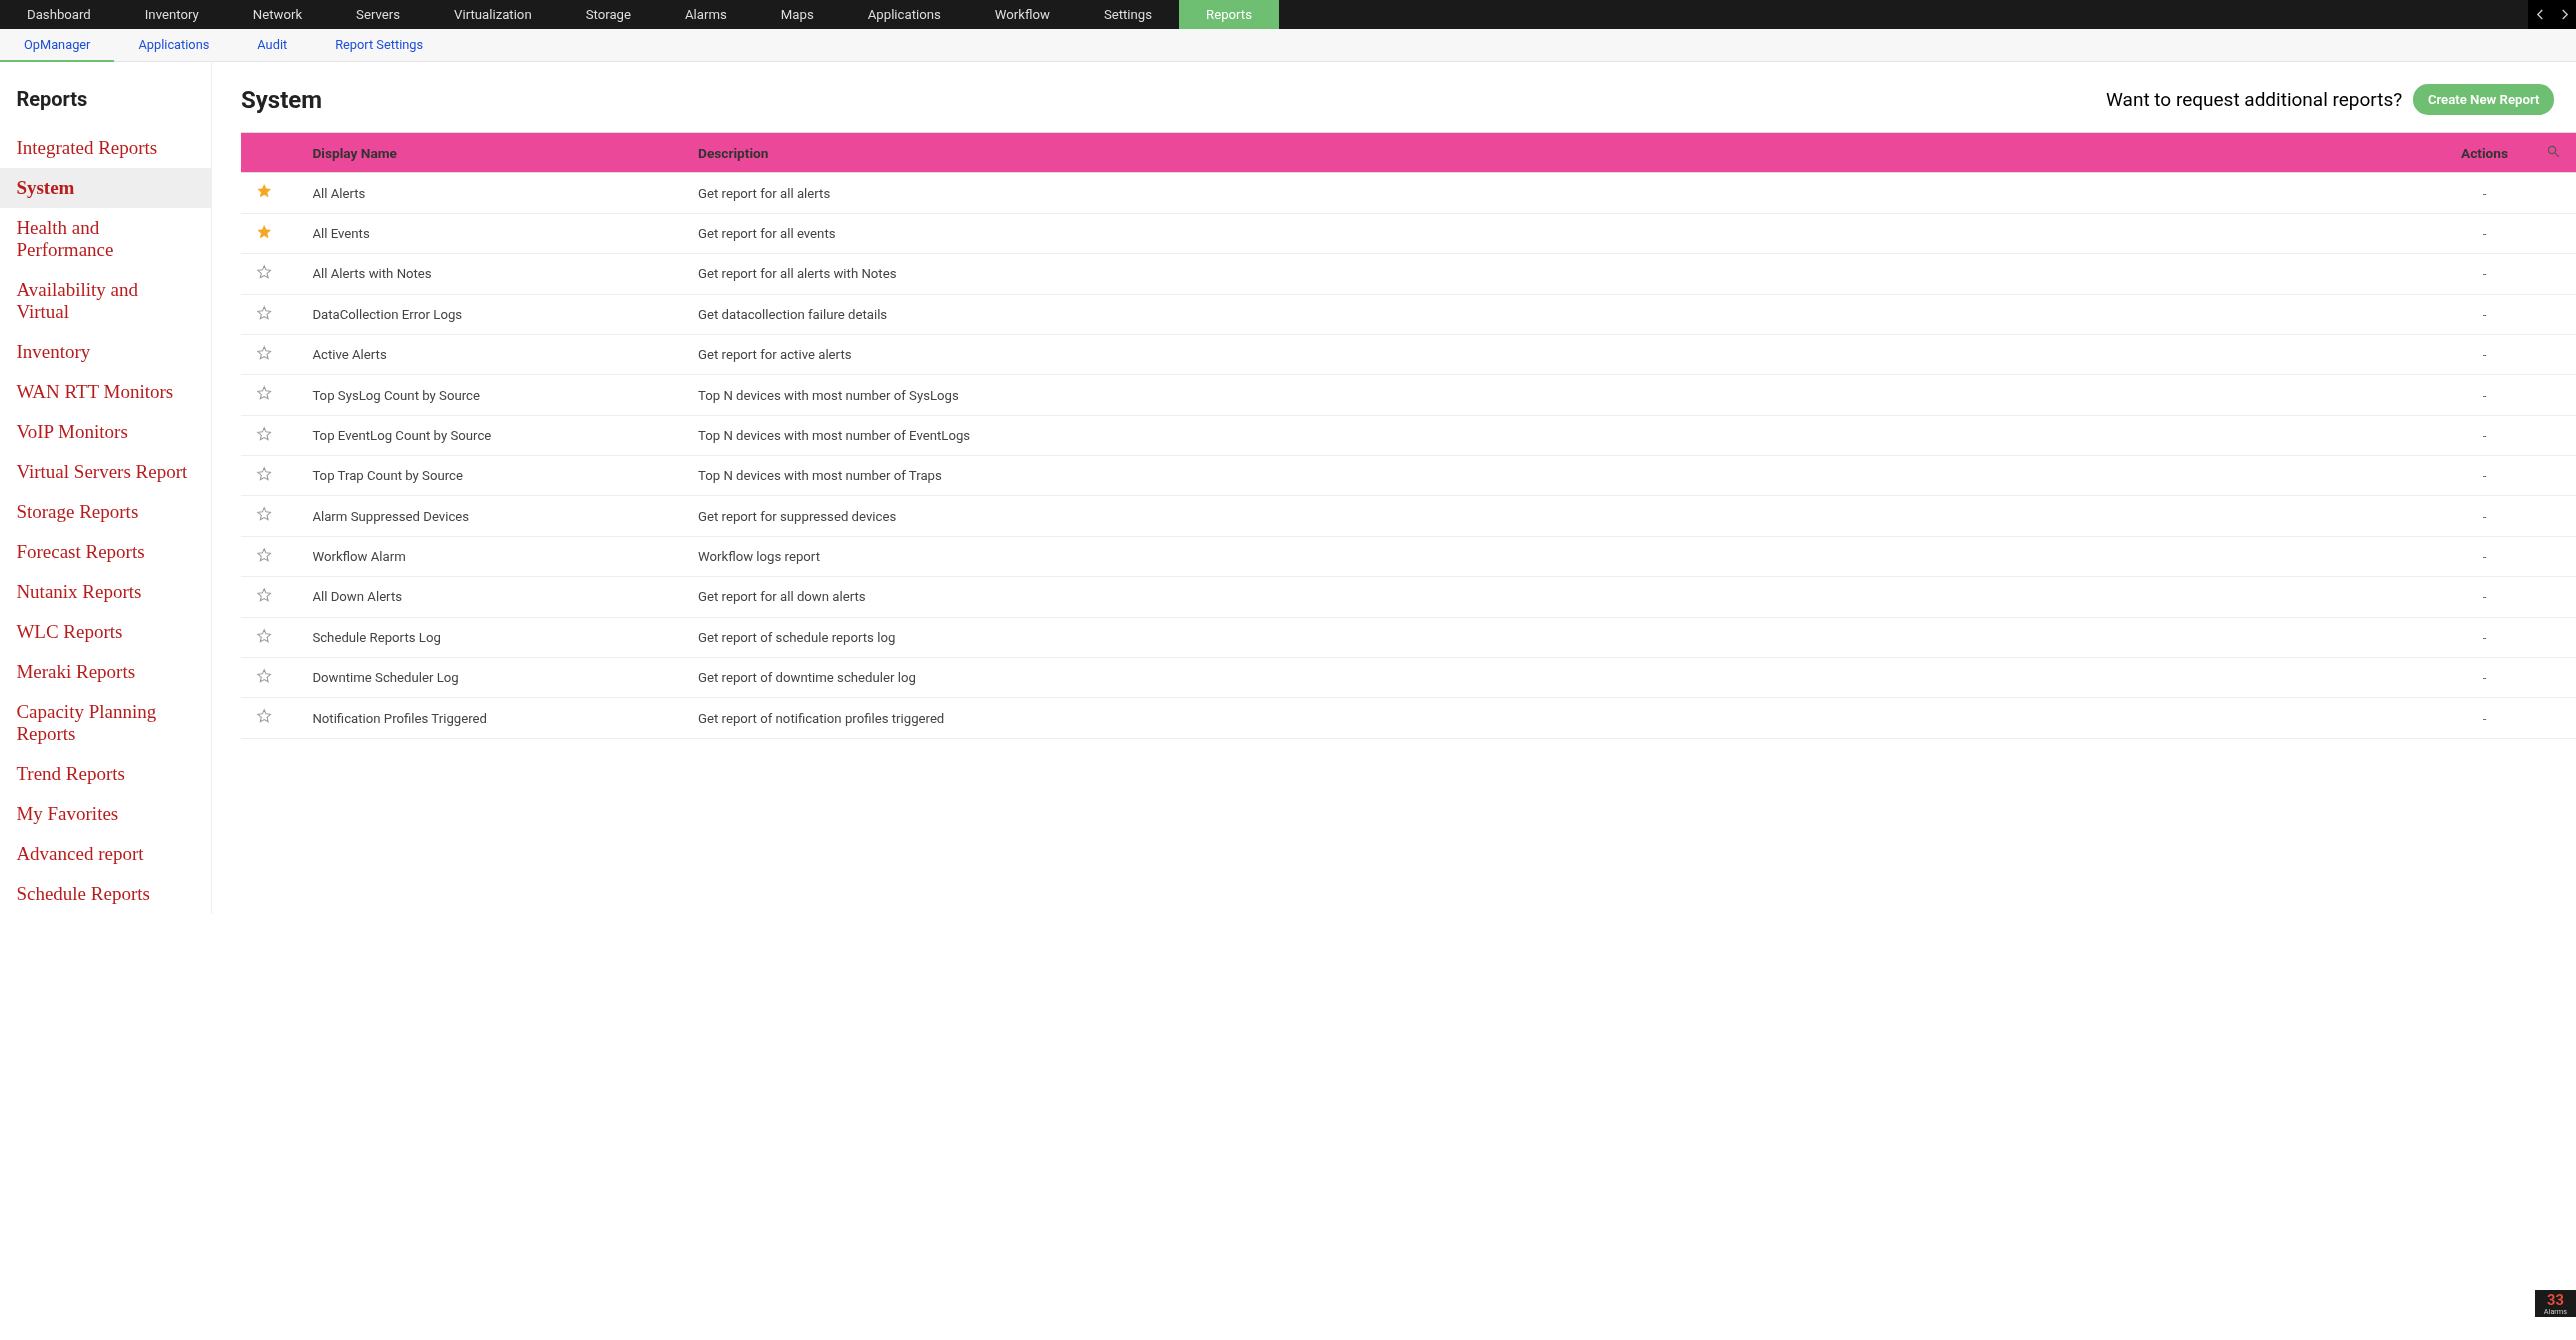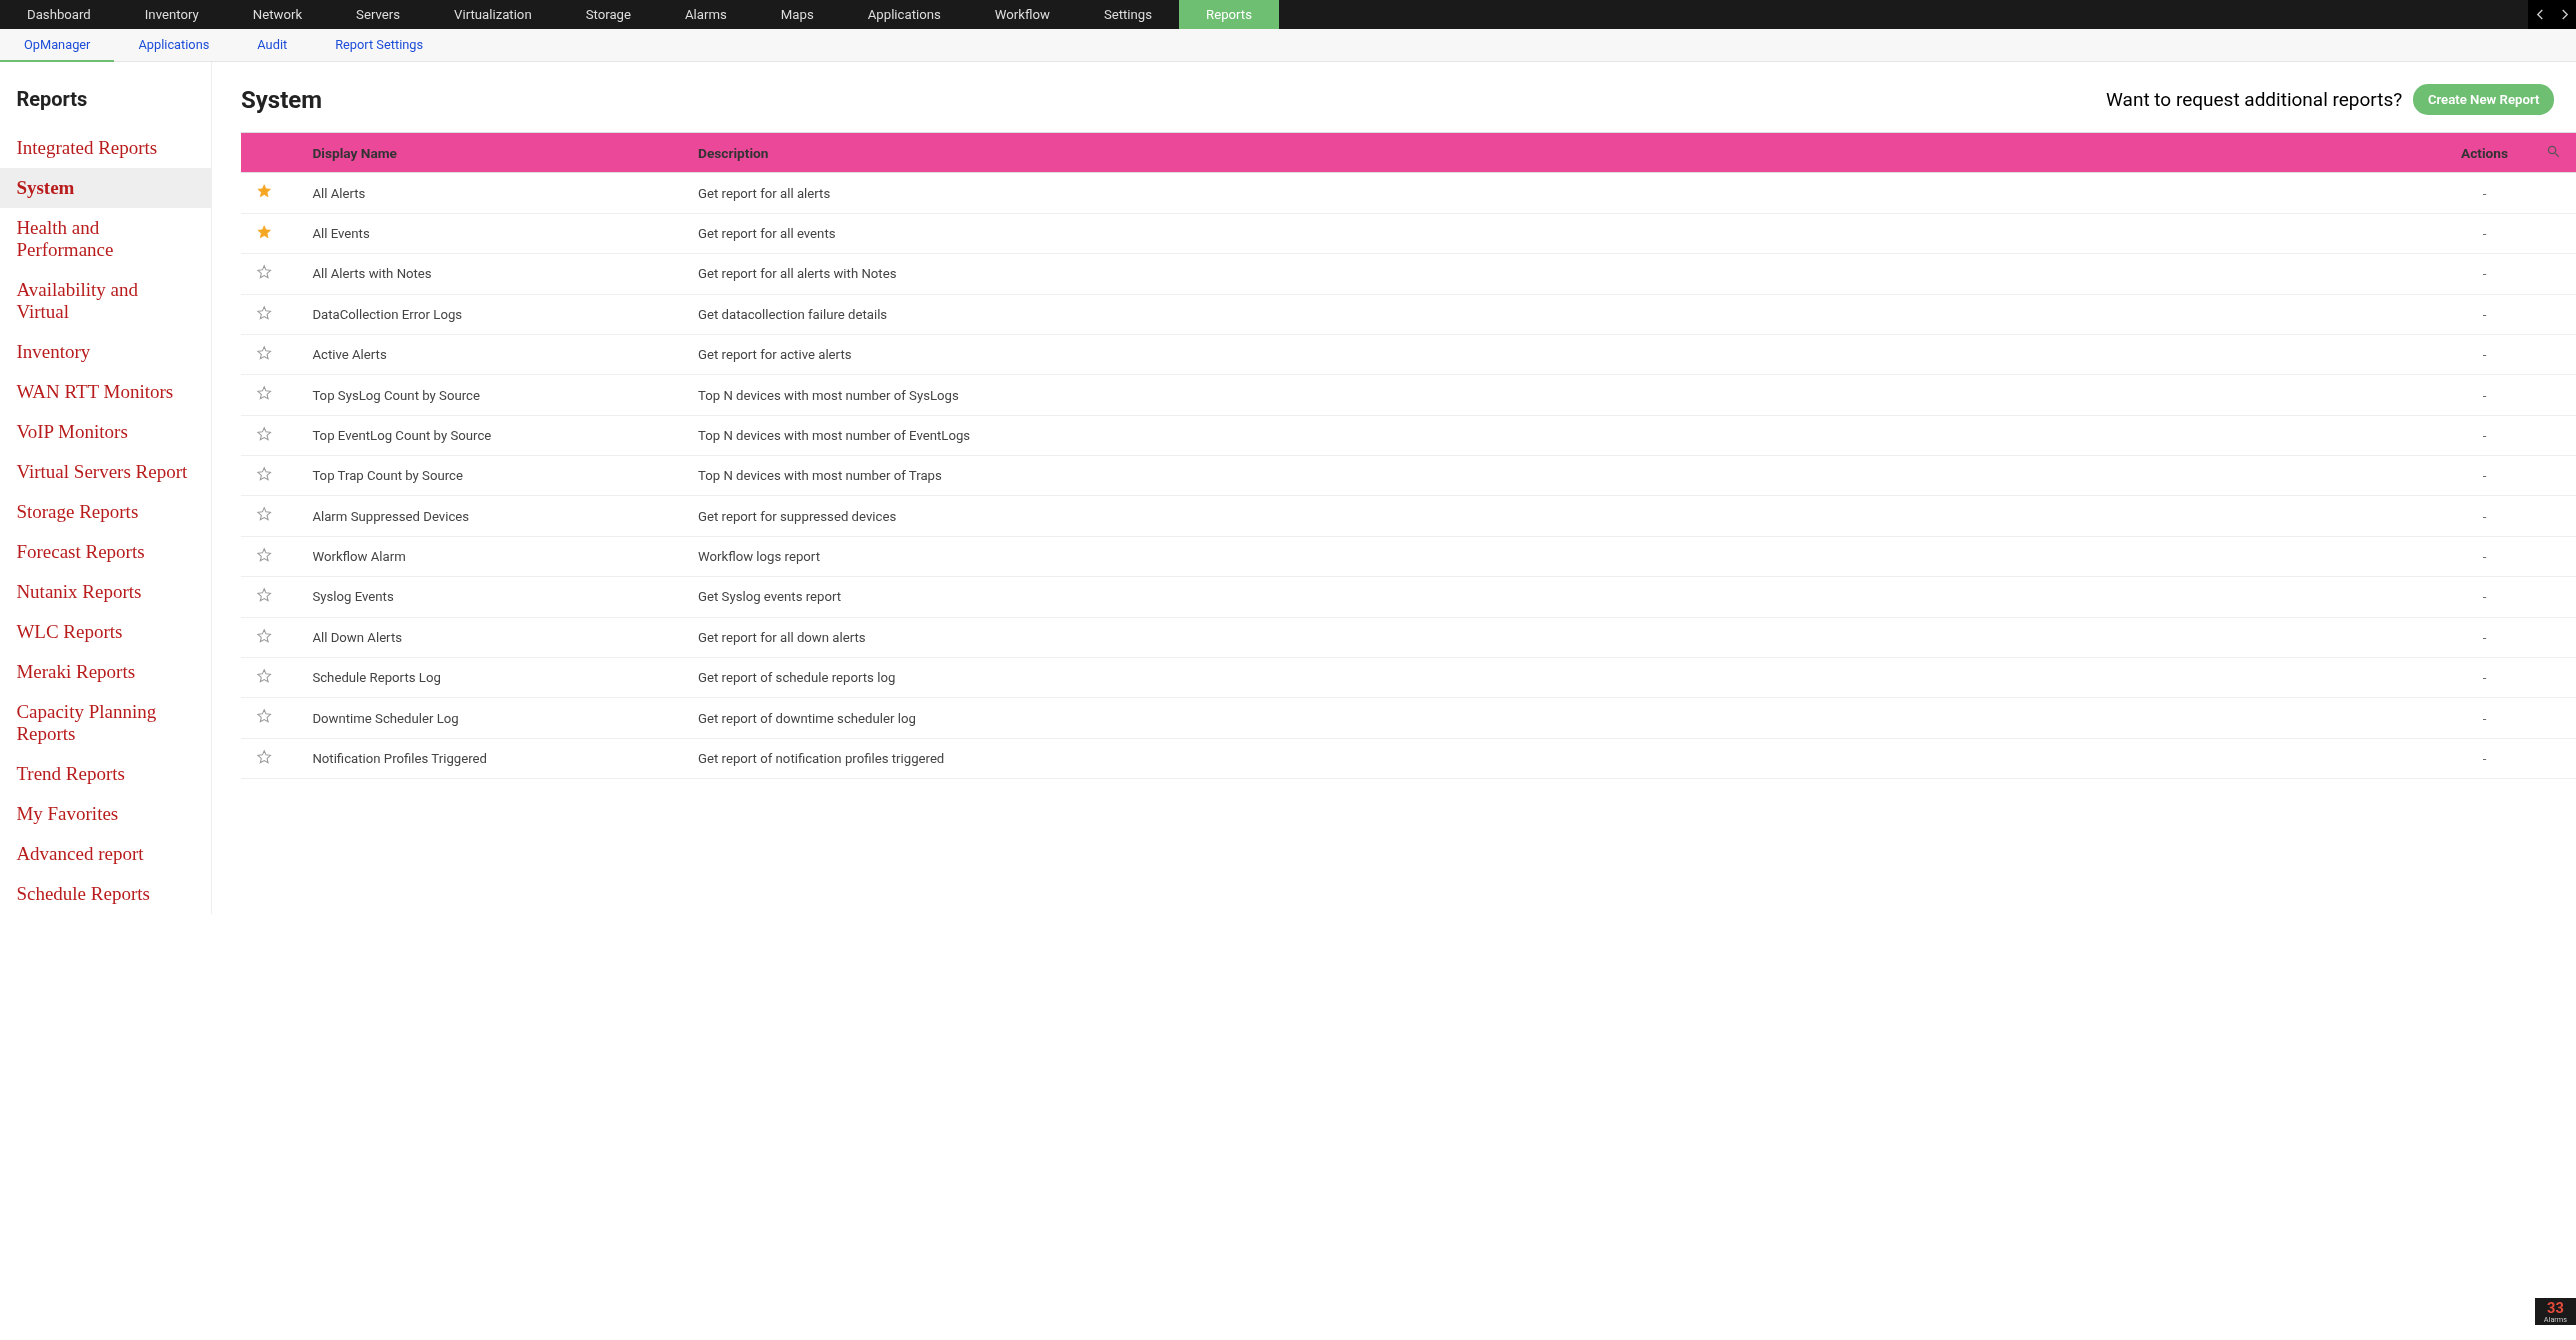--- a/index.html
+++ b/index.html
@@ -49,21 +49,21 @@
 .table td.cell-actions { text-align: center; color: #666; }
 
 .star { width: 16.4px; height: 16.4px; display: inline-block; }
 .star svg { width: 16.4px; height: 16.4px; }
 .star.filled svg path { fill: #f5a623; stroke: #f5a623; }
 .star.empty svg path { fill: none; stroke: #999; stroke-width: 1.5; }
 
 .search-ico svg { width: 14.6px; height: 14.6px; stroke: #555; fill: none; stroke-width: 2; }
 
 
-.alarms-badge { position: fixed; right: 0; bottom: 15px; background: #1a1a1a; color: #e74c3c; padding: 3.7px 9px 1.8px 9px; text-align: center; line-height: 1; }
+.alarms-badge { position: fixed; right: 0; bottom: 23px; background: #1a1a1a; color: #e74c3c; padding: 3.7px 9px 1.8px 9px; text-align: center; line-height: 1; }
 .alarms-count { font-size: 14.6px; font-weight: 700; display: block; }
 .alarms-label { font-size: 7.3px; color: #ccc; display: block; }
 </style>
 </head>
 <body>
 
 <div class="topnav">
   <div id="topnav-items" style="display: flex;">
       <div class="topnav-item">Dashboard</div>
       <div class="topnav-item">Inventory</div>
@@ -238,29 +238,20 @@
                 </svg></span></td>
             <td class="cell-name">Workflow Alarm</td>
             <td>Workflow logs report</td>
             <td class="cell-actions">-</td>
             <td></td>
           </tr>
           <tr>
             <td class="cell-star"><span class="star empty"><svg viewBox="0 0 24 24">
                   <path d="M12 2.5 L14.6 8.6 L21.2 9.2 L16.2 13.7 L17.7 20.2 L12 16.8 L6.3 20.2 L7.8 13.7 L2.8 9.2 L9.4 8.6 Z"></path>
                 </svg></span></td>
-            <td class="cell-name">Syslog Events</td>
-            <td>Get Syslog events report</td>
-            <td class="cell-actions">-</td>
-            <td></td>
-          </tr>
-          <tr>
-            <td class="cell-star"><span class="star empty"><svg viewBox="0 0 24 24">
-                  <path d="M12 2.5 L14.6 8.6 L21.2 9.2 L16.2 13.7 L17.7 20.2 L12 16.8 L6.3 20.2 L7.8 13.7 L2.8 9.2 L9.4 8.6 Z"></path>
-                </svg></span></td>
             <td class="cell-name">All Down Alerts</td>
             <td>Get report for all down alerts</td>
             <td class="cell-actions">-</td>
             <td></td>
           </tr>
           <tr>
             <td class="cell-star"><span class="star empty"><svg viewBox="0 0 24 24">
                   <path d="M12 2.5 L14.6 8.6 L21.2 9.2 L16.2 13.7 L17.7 20.2 L12 16.8 L6.3 20.2 L7.8 13.7 L2.8 9.2 L9.4 8.6 Z"></path>
                 </svg></span></td>
             <td class="cell-name">Schedule Reports Log</td>

